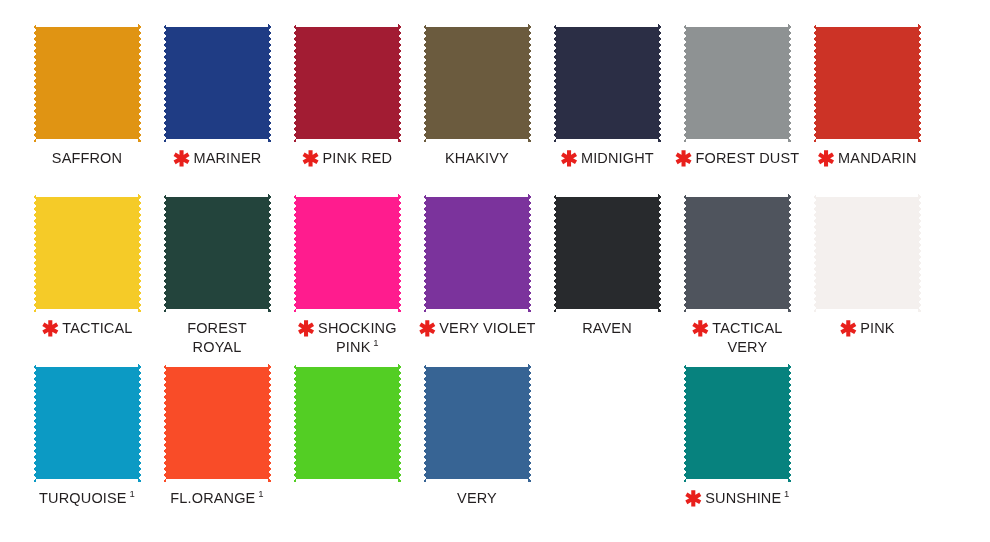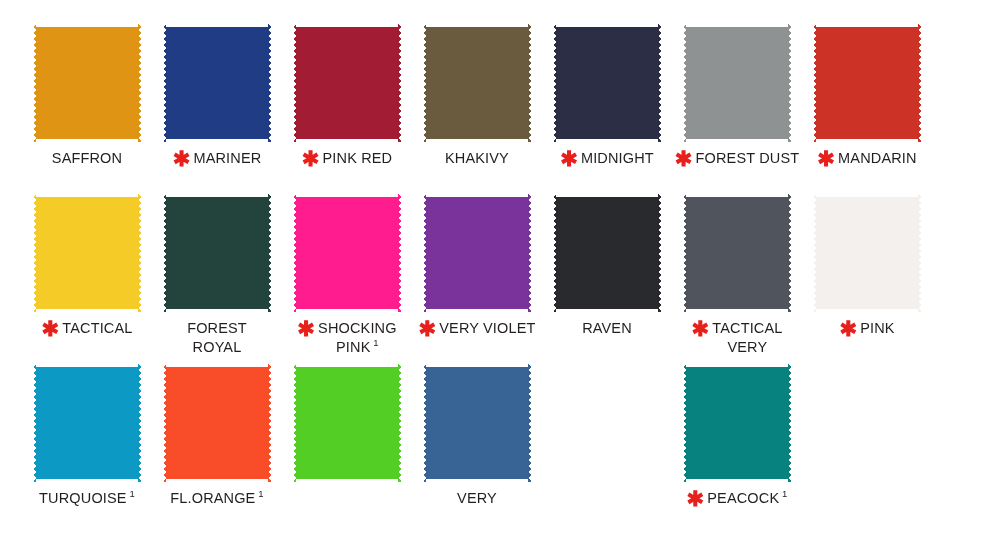--- a/index.html
+++ b/index.html
@@ -200,15 +200,15 @@
       <div class="caption"><span><span class="caption-text">VERY</span></span></div>
     </div>
     <div class="swatch-cell is-empty">
       <div class="chip-wrap"></div>
       <div class="caption"><span><span class="caption-text"></span></span></div>
     </div>
     <div class="swatch-cell">
       <div class="chip-wrap">
         <div class="chip" style="background: rgb(7, 130, 126);"></div>
       </div>
-      <div class="caption"><span class="asterisk">✱</span><span><span class="caption-text">PEACOCK</span><span class="sup"> 1</span></span></div>
+      <div class="caption"><span class="asterisk">✱</span><span><span class="caption-text">SUNSHINE</span><span class="sup"> 1</span></span></div>
     </div>
   </div>
 
 </body></html>

